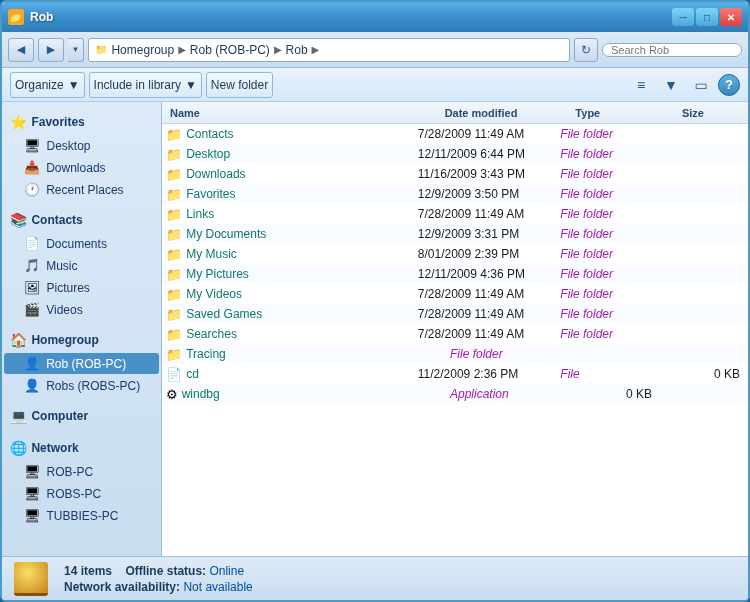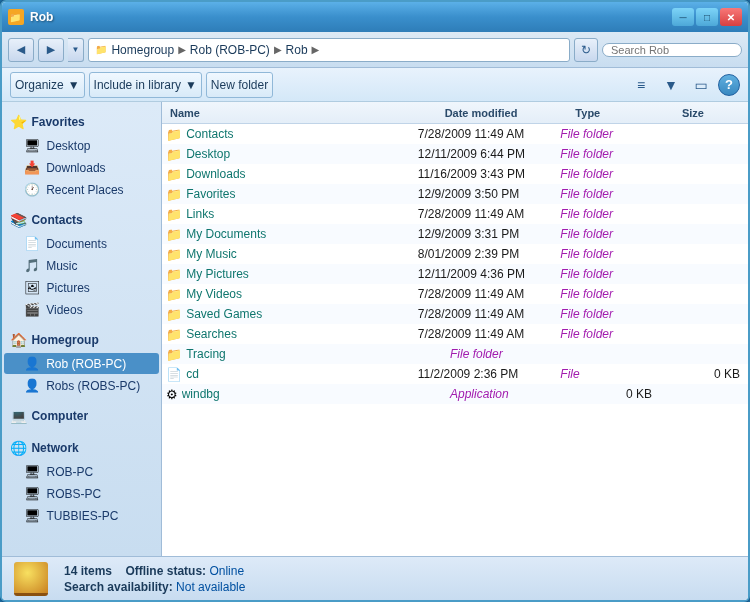--- a/index.html
+++ b/index.html
@@ -644,19 +644,19 @@
   <div class="status-bar">
     <div class="status-icon"></div>
     <div class="status-info">
       <div class="status-line">
         <span class="status-label">14 items</span>
         &nbsp;&nbsp;
         <span class="status-label">Offline status:</span>
         <span class="status-value">Online</span>
       </div>
       <div class="status-line">
-        <span class="status-label">Search availability:</span>
+        <span class="status-label">Network availability:</span>
         <span class="status-value">Not available</span>
       </div>
     </div>
   </div>
 
 </div>
 
 </body></html>

